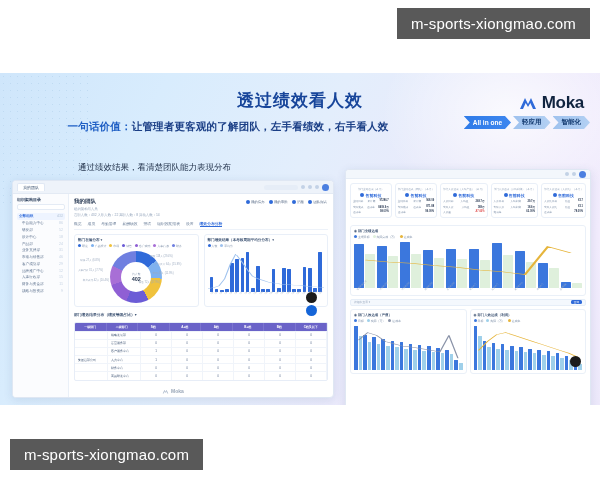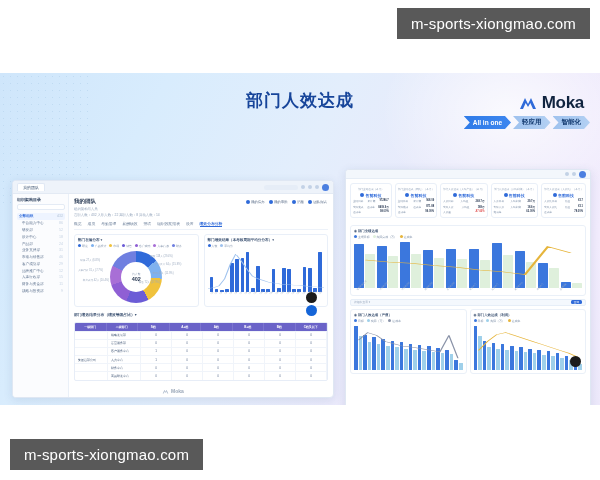--- a/index.html
+++ b/index.html
@@ -264,36 +264,40 @@
 </head>
 <body>
 
 <div class="watermark wm-top">m-sports-xiongmao.com</div>
 <div class="watermark wm-bottom">m-sports-xiongmao.com</div>
 
 <div class="slide">
   <div class="dots"></div>
   <div class="glow"></div>
 
-  <div class="hdr-title">部门人效达成</div>
-
+  <div class="hdr-title">透过绩效看人效</div>
+
+  <div class="hdr-sub">
+    <span class="em">一句话价值：</span><span>让管理者更客观的了解团队，左手看绩效，右手看人效</span>
+  </div>
 
   <div class="moka">
     <svg class="moka-mark" viewBox="0 0 20 14">
       <path d="M2 13 L7 2 L10 8 L13 2 L18 13 L15 13 L12.3 7 L10 11 L7.7 7 L5 13 Z" fill="#2f6ad9"></path>
     </svg>
     <span class="moka-word">Moka</span>
   </div>
 
   <div class="badges">
     <div class="chev chev-1">All in one</div>
     <div class="chev chev-2">轻应用</div>
     <div class="chev chev-3">智能化</div>
   </div>
 
+  <div class="cap cap-left">通过绩效结果，看清楚团队能力表现分布</div>
 
   <div class="panel panel-left">
     <div class="chrome">
       <div class="tab">我的团队</div>
       <div class="chrome-right">
         <div class="chrome-pill"></div>
         <div class="chrome-dot"></div>
         <div class="chrome-dot"></div>
         <div class="chrome-dot"></div>
         <div class="chrome-avatar"></div>

